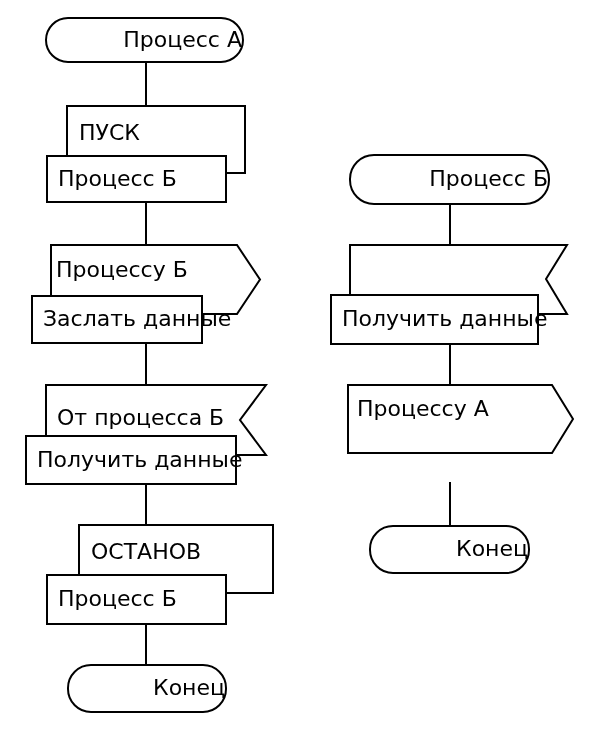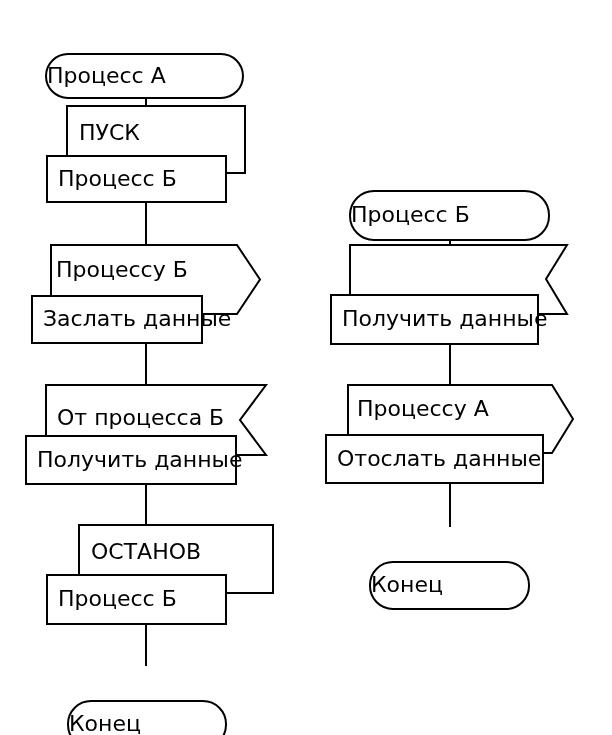--- a/index.html
+++ b/index.html
@@ -18,21 +18,21 @@
   .shape-layer{position:absolute;left:0;top:0;z-index:1;}
   .connector{position:absolute;width:2px;background:var(--stroke);z-index:0;}
   .node{
     position:absolute;
     box-sizing:border-box;
     border:2px solid var(--stroke);
     background:var(--fill);
     display:flex;align-items:center;
     font-size:22px;line-height:1.1;white-space:nowrap;
   }
-  .terminal{justify-content:flex-start;z-index:2;margin-top:36px;}
+  .terminal{justify-content:flex-end;z-index:2;}
   .rect{justify-content:flex-start;padding-left:10px;z-index:2;}
   .annex{ 
     justify-content:flex-start;align-items:flex-start;
     padding-left:11px;padding-top:14px;z-index:1;text-align:right;
   }
   .poly-label{
     position:absolute;z-index:3;
     display:flex;align-items:center;
     font-size:22px;line-height:1.1;white-space:nowrap;
   }
@@ -93,21 +93,18 @@
 
   <div class="node terminal" style="left:349px;top:154px;width:201px;height:51px;border-radius:25px">
     <span>Процесс Б</span>
   </div>
 
   <div class="node rect" style="left:330px;top:294px;width:209px;height:51px">
     <span>Получить данные</span>
   </div>
 
   <div class="poly-label" style="left:357px;top:385px;height:49px">Процессу А</div>
-  <div class="node rect" style="left:325px;top:434px;width:219px;height:50px">
-    <span>Отослать данные</span>
-  </div>
 
   <div class="node terminal" style="left:369px;top:525px;width:161px;height:49px;border-radius:24px">
     <span>Конец</span>
   </div>
 
 </div>
 
 </body></html>

